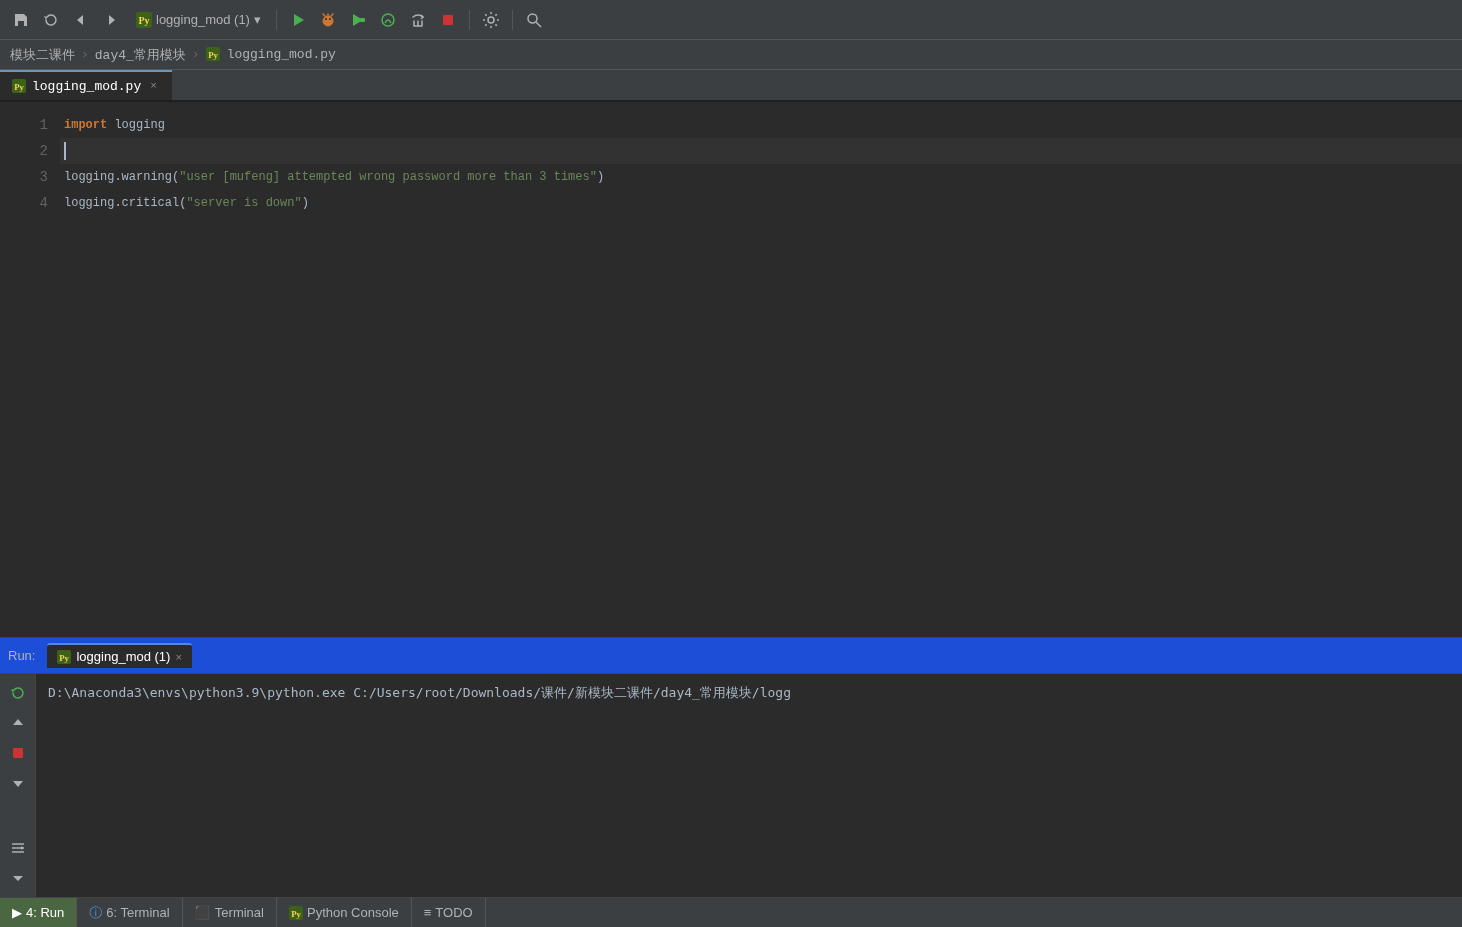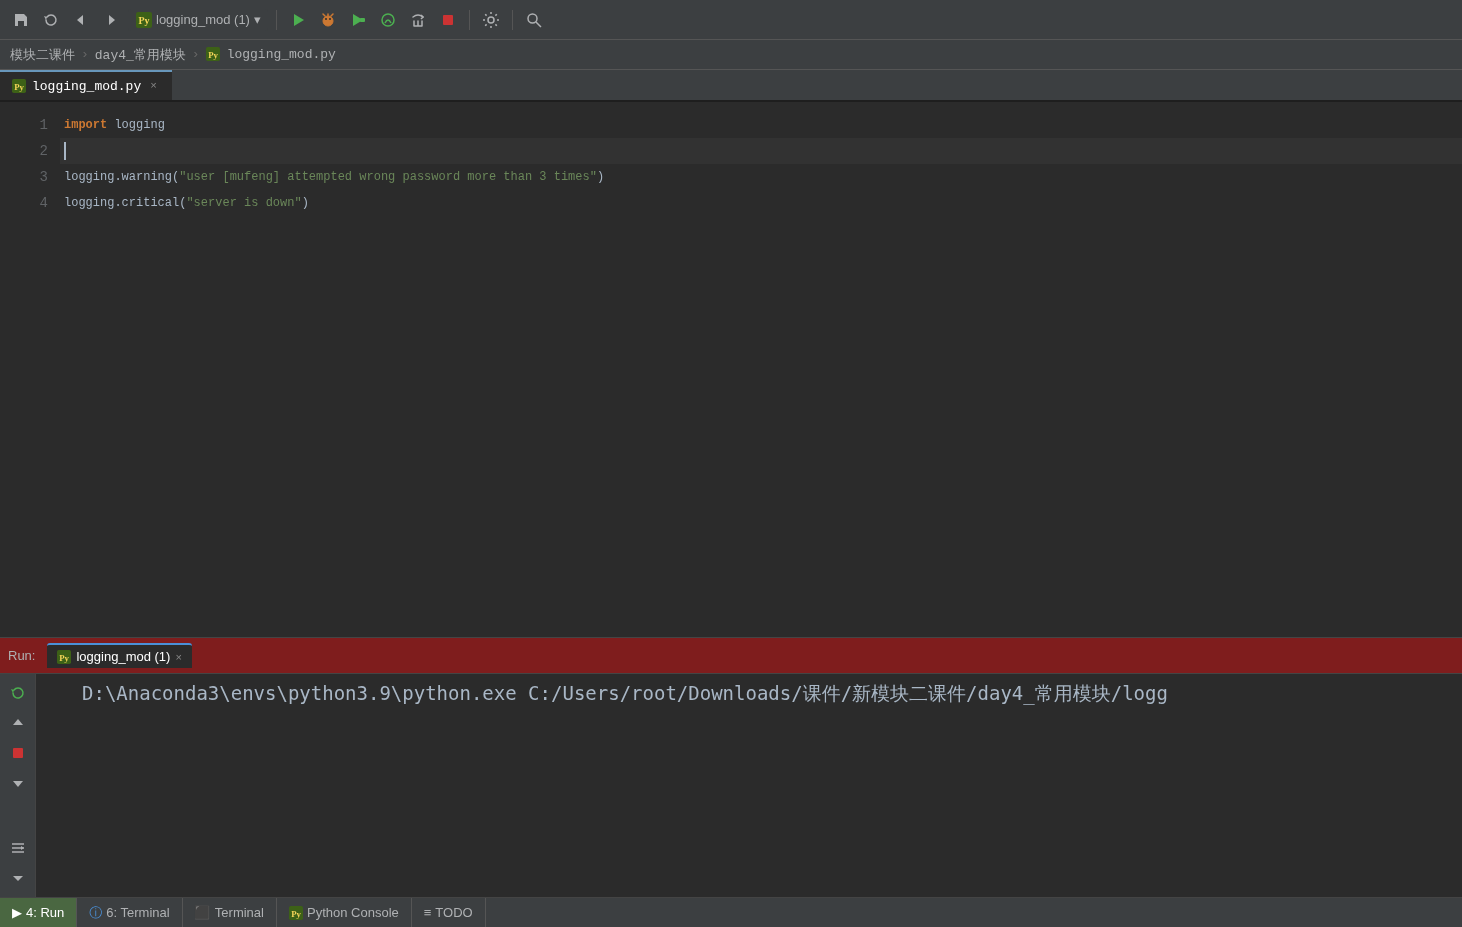--- a/index.html
+++ b/index.html
@@ -181,21 +181,21 @@
     .run-panel {
       height: 260px;
       background: #2b2b2b;
       border-top: 1px solid #444;
       display: flex;
       flex-direction: column;
       flex-shrink: 0;
     }
     .run-panel-header {
       height: 36px;
-      background: #7f1d1d;
+      background: #1d4ed8;
       display: flex;
       align-items: center;
       padding: 0 8px;
       border-bottom: 1px solid #444;
       gap: 8px;
     }
     .run-label {
       color: #afb1b3;
       font-family: sans-serif;
       font-size: 13px;
@@ -250,26 +250,25 @@
       font-size: 14px;
       cursor: pointer;
       border-radius: 3px;
     }
     .run-side-btn.red { color: #cc3333; }
 
     .run-output {
       flex: 1;
       padding: 8px 12px;
       color: #afb1b3;
-      font-size: 19px;
+      font-size: 13px;
       font-family: 'Consolas', monospace;
       overflow-x: auto;
       overflow-y: auto;
       white-space: nowrap;
-      margin-left: 34px;
     }
     .run-output-line {
       line-height: 22px;
       color: #a9b7c6;
     }
 
     
     .status-bar {
       height: 30px;
       background: #3c3f41;

